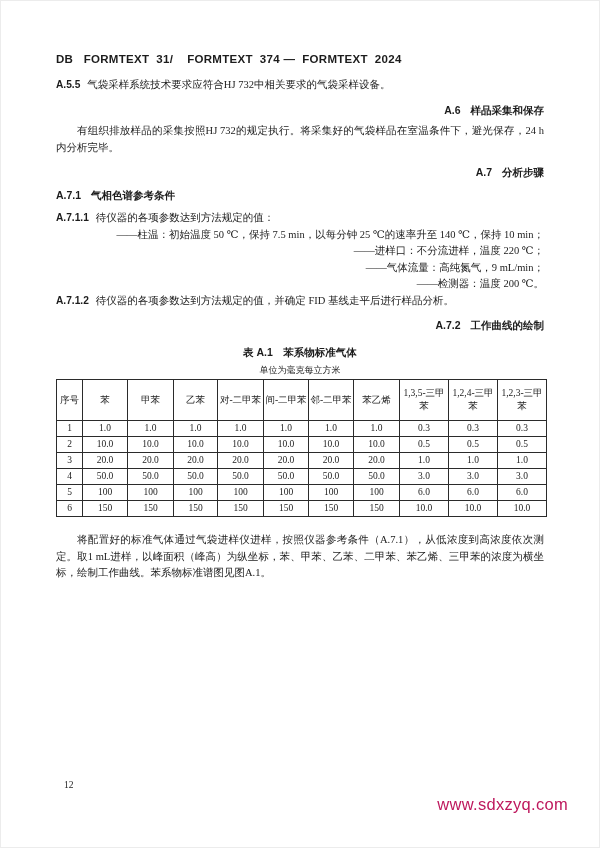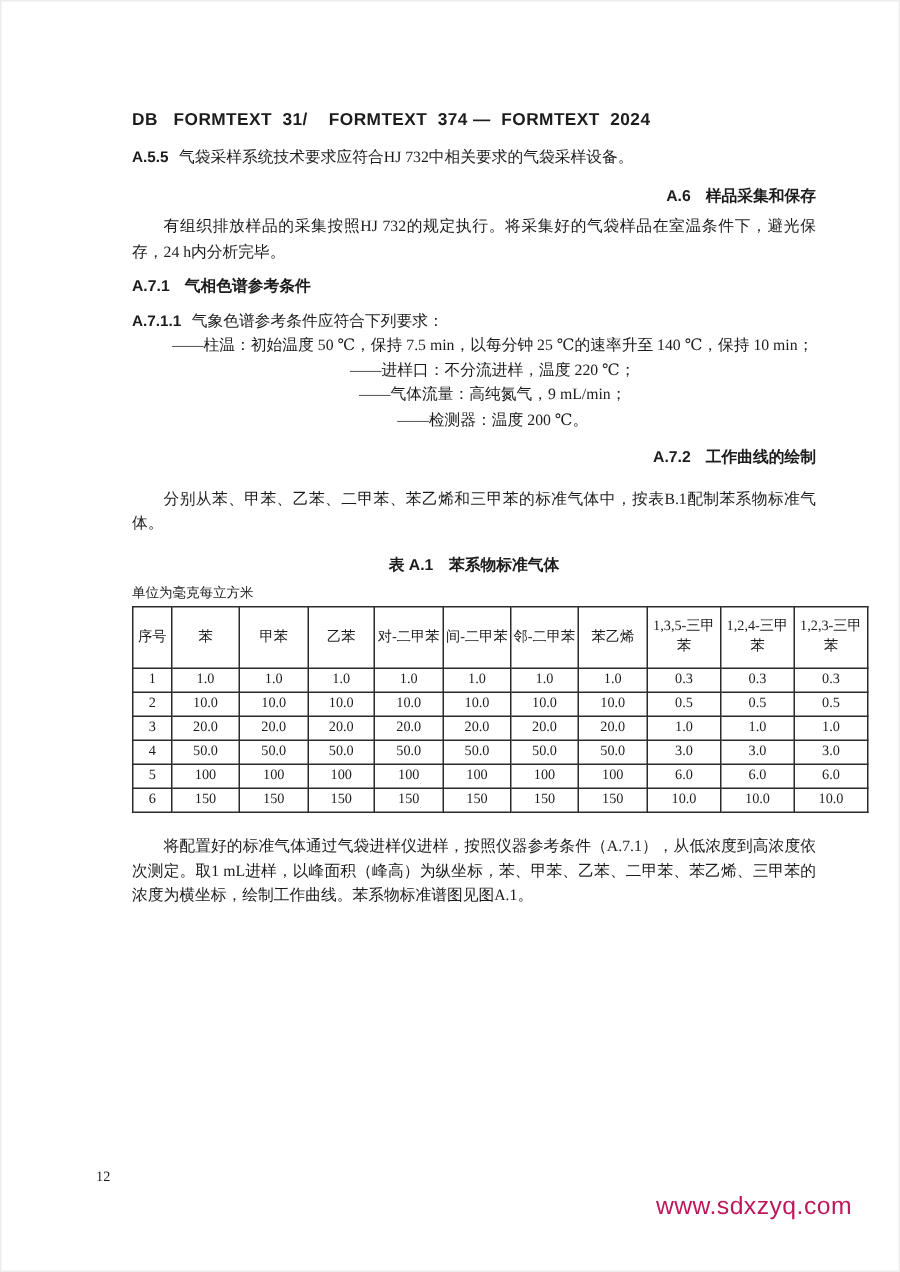--- a/index.html
+++ b/index.html
@@ -6,40 +6,40 @@
   .page {
     position:relative;
     width:600px; height:848px;
     background:#ffffff;
     box-sizing:border-box;
     border:1px solid #ececec;
     font-family:"Liberation Serif","DejaVu Serif",serif;
     color:#1c1c1c;
     overflow:hidden;
   }
-  .content { padding:72px 55px 0 55px;margin-left:32px; }
+  .content { padding:51px 55px 0 55px; }
 
   .doc-header {
     font-family:"Liberation Sans","DejaVu Sans",sans-serif;
     font-weight:700;
     font-size:11.5px;
     letter-spacing:0.3px;
     white-space:pre;
     line-height:14px;
     margin:0 0 11px 0;
   }
 
   .clause, .para, .dash-item {
     margin:0;
     font-size:10.5px;
     line-height:16.5px;
     text-align:justify;
   }
   .indent { text-indent:21px; }
-  .dash-item { padding-left:25px; text-align:center; }
+  .dash-item { padding-left:25px; text-align:right; }
 
   .cnum {
     font-family:"Liberation Sans","DejaVu Sans",sans-serif;
     font-weight:700;
     font-size:10.2px;
     margin-right:7px;
   }
   .heading {
     margin:0;
     font-family:"Liberation Sans","DejaVu Sans",sans-serif;
@@ -59,21 +59,21 @@
   .tbl-caption {
     margin:10px 0 0 0;
     text-align:center;
     font-family:"Liberation Sans","DejaVu Sans",sans-serif;
     font-weight:700;
     font-size:10.5px;
     line-height:16.5px;
   }
   .unit-note {
     margin:4px 0 3px 0;
-    text-align:left;
+    text-align:center;
     font-size:9px;
     line-height:12px;
   }
 
   table.std-table {
     width:490px;
     border-collapse:collapse;
     table-layout:fixed;
     border:1.5px solid #000;
     font-size:9.5px;
@@ -119,34 +119,35 @@
     <div class="doc-header">DB   FORMTEXT  31/    FORMTEXT  374 —  FORMTEXT  2024</div>
 
 
 
     <p class="clause"><span class="cnum">A.5.5</span><span>气袋采样系统技术要求应符合HJ 732中相关要求的气袋采样设备。</span></p>
 
     <p class="heading mt8"><span class="hnum">A.6</span><span>样品采集和保存</span></p>
 
     <p class="para indent mt5">有组织排放样品的采集按照HJ 732的规定执行。将采集好的气袋样品在室温条件下，避光保存，24 h内分析完毕。</p>
 
+    <p class="heading mt8"><span class="hnum">A.7</span><span>分析步骤</span></p>
 
     <p class="heading mt6"><span class="hnum">A.7.1</span><span>气相色谱参考条件</span></p>
 
-    <p class="clause mt7"><span class="cnum">A.7.1.1</span><span>气象色谱参考条件应符合下列要求：</span></p>
+    <p class="clause mt7"><span class="cnum">A.7.1.1</span><span>待仪器的各项参数达到方法规定的值：</span></p>
 
     <div class="dash-item">——柱温：初始温度 50 ℃，保持 7.5 min，以每分钟 25 ℃的速率升至 140 ℃，保持 10 min；</div>
     <div class="dash-item">——进样口：不分流进样，温度 220 ℃；</div>
     <div class="dash-item">——气体流量：高纯氮气，9 mL/min；</div>
     <div class="dash-item">——检测器：温度 200 ℃。</div>
 
+    <p class="clause"><span class="cnum">A.7.1.2</span><span>待仪器的各项参数达到方法规定的值，并确定 FID 基线走平后进行样品分析。</span></p>
 
     <p class="heading mt8"><span class="hnum">A.7.2</span><span>工作曲线的绘制</span></p>
 
-    <p class="para indent mt12">分别从苯、甲苯、乙苯、二甲苯、苯乙烯和三甲苯的标准气体中，按表B.1配制苯系物标准气体。</p>
 
     <p class="tbl-caption">表 A.1　苯系物标准气体</p>
 
     <div class="unit-note">单位为毫克每立方米</div>
 
     <table class="std-table">
       <colgroup>
         <col style="width:26px">
           <col style="width:45px">
           <col style="width:46px">

